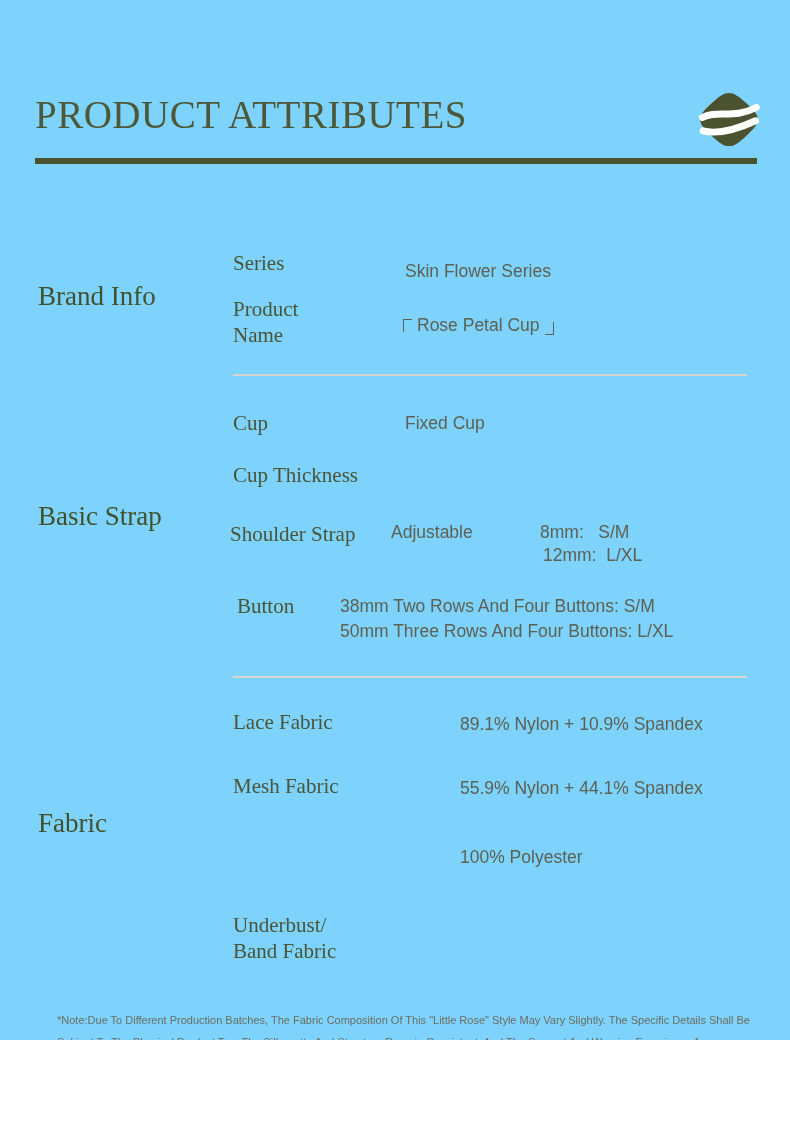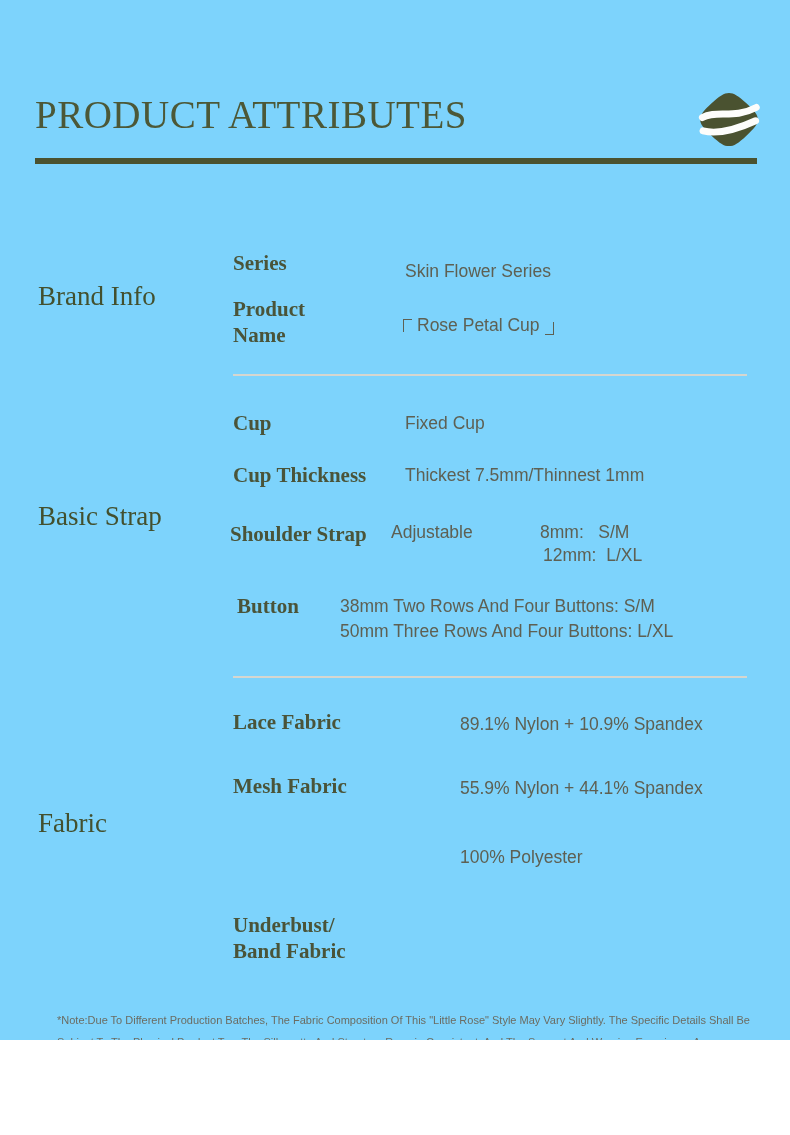--- a/index.html
+++ b/index.html
@@ -29,21 +29,21 @@
   .sec-head {
     position:absolute; left:38px;
     font-family:"Liberation Serif", serif;
     font-size:27px; font-weight:500;
     color:#43502e;
     white-space:nowrap;
   }
   .lbl {
     position:absolute;
     font-family:"Liberation Serif", serif;
-    font-size:21px; font-weight:700;
+    font-size:21px; font-weight:400;
     color:#4a5439;
     line-height:26px;
     white-space:nowrap;
   }
   .val {
     position:absolute;
     font-family:"Liberation Sans", sans-serif;
     font-size:17.5px;
     color:#5e6053;
     line-height:25px;
@@ -98,21 +98,20 @@
   </div>
 
   <div class="divider" style="top:374px;"></div>
 
   <div class="sec-head" style="top:501px;">Basic Strap</div>
 
   <div class="lbl" style="left:233px; top:410px;">Cup</div>
   <div class="val" style="left:405px; top:411px;">Fixed Cup</div>
 
   <div class="lbl" style="left:233px; top:462px;">Cup Thickness</div>
-  <div class="val" style="left:405px; top:463px;">Thickest 7.5mm/Thinnest 1mm</div>
 
   <div class="lbl" style="left:230px; top:521px;">Shoulder Strap</div>
   <div class="val" style="left:391px; top:520px;">Adjustable</div>
   <div class="val pre" style="left:540px; top:520px;">8mm:   S/M</div>
   <div class="val pre" style="left:543px; top:543px;">12mm:  L/XL</div>
 
   <div class="lbl" style="left:237px; top:593px;">Button</div>
   <div class="val" style="left:340px; top:594px;">38mm Two Rows And Four Buttons: S/M</div>
   <div class="val" style="left:340px; top:619px;">50mm Three Rows And Four Buttons: L/XL</div>
 

